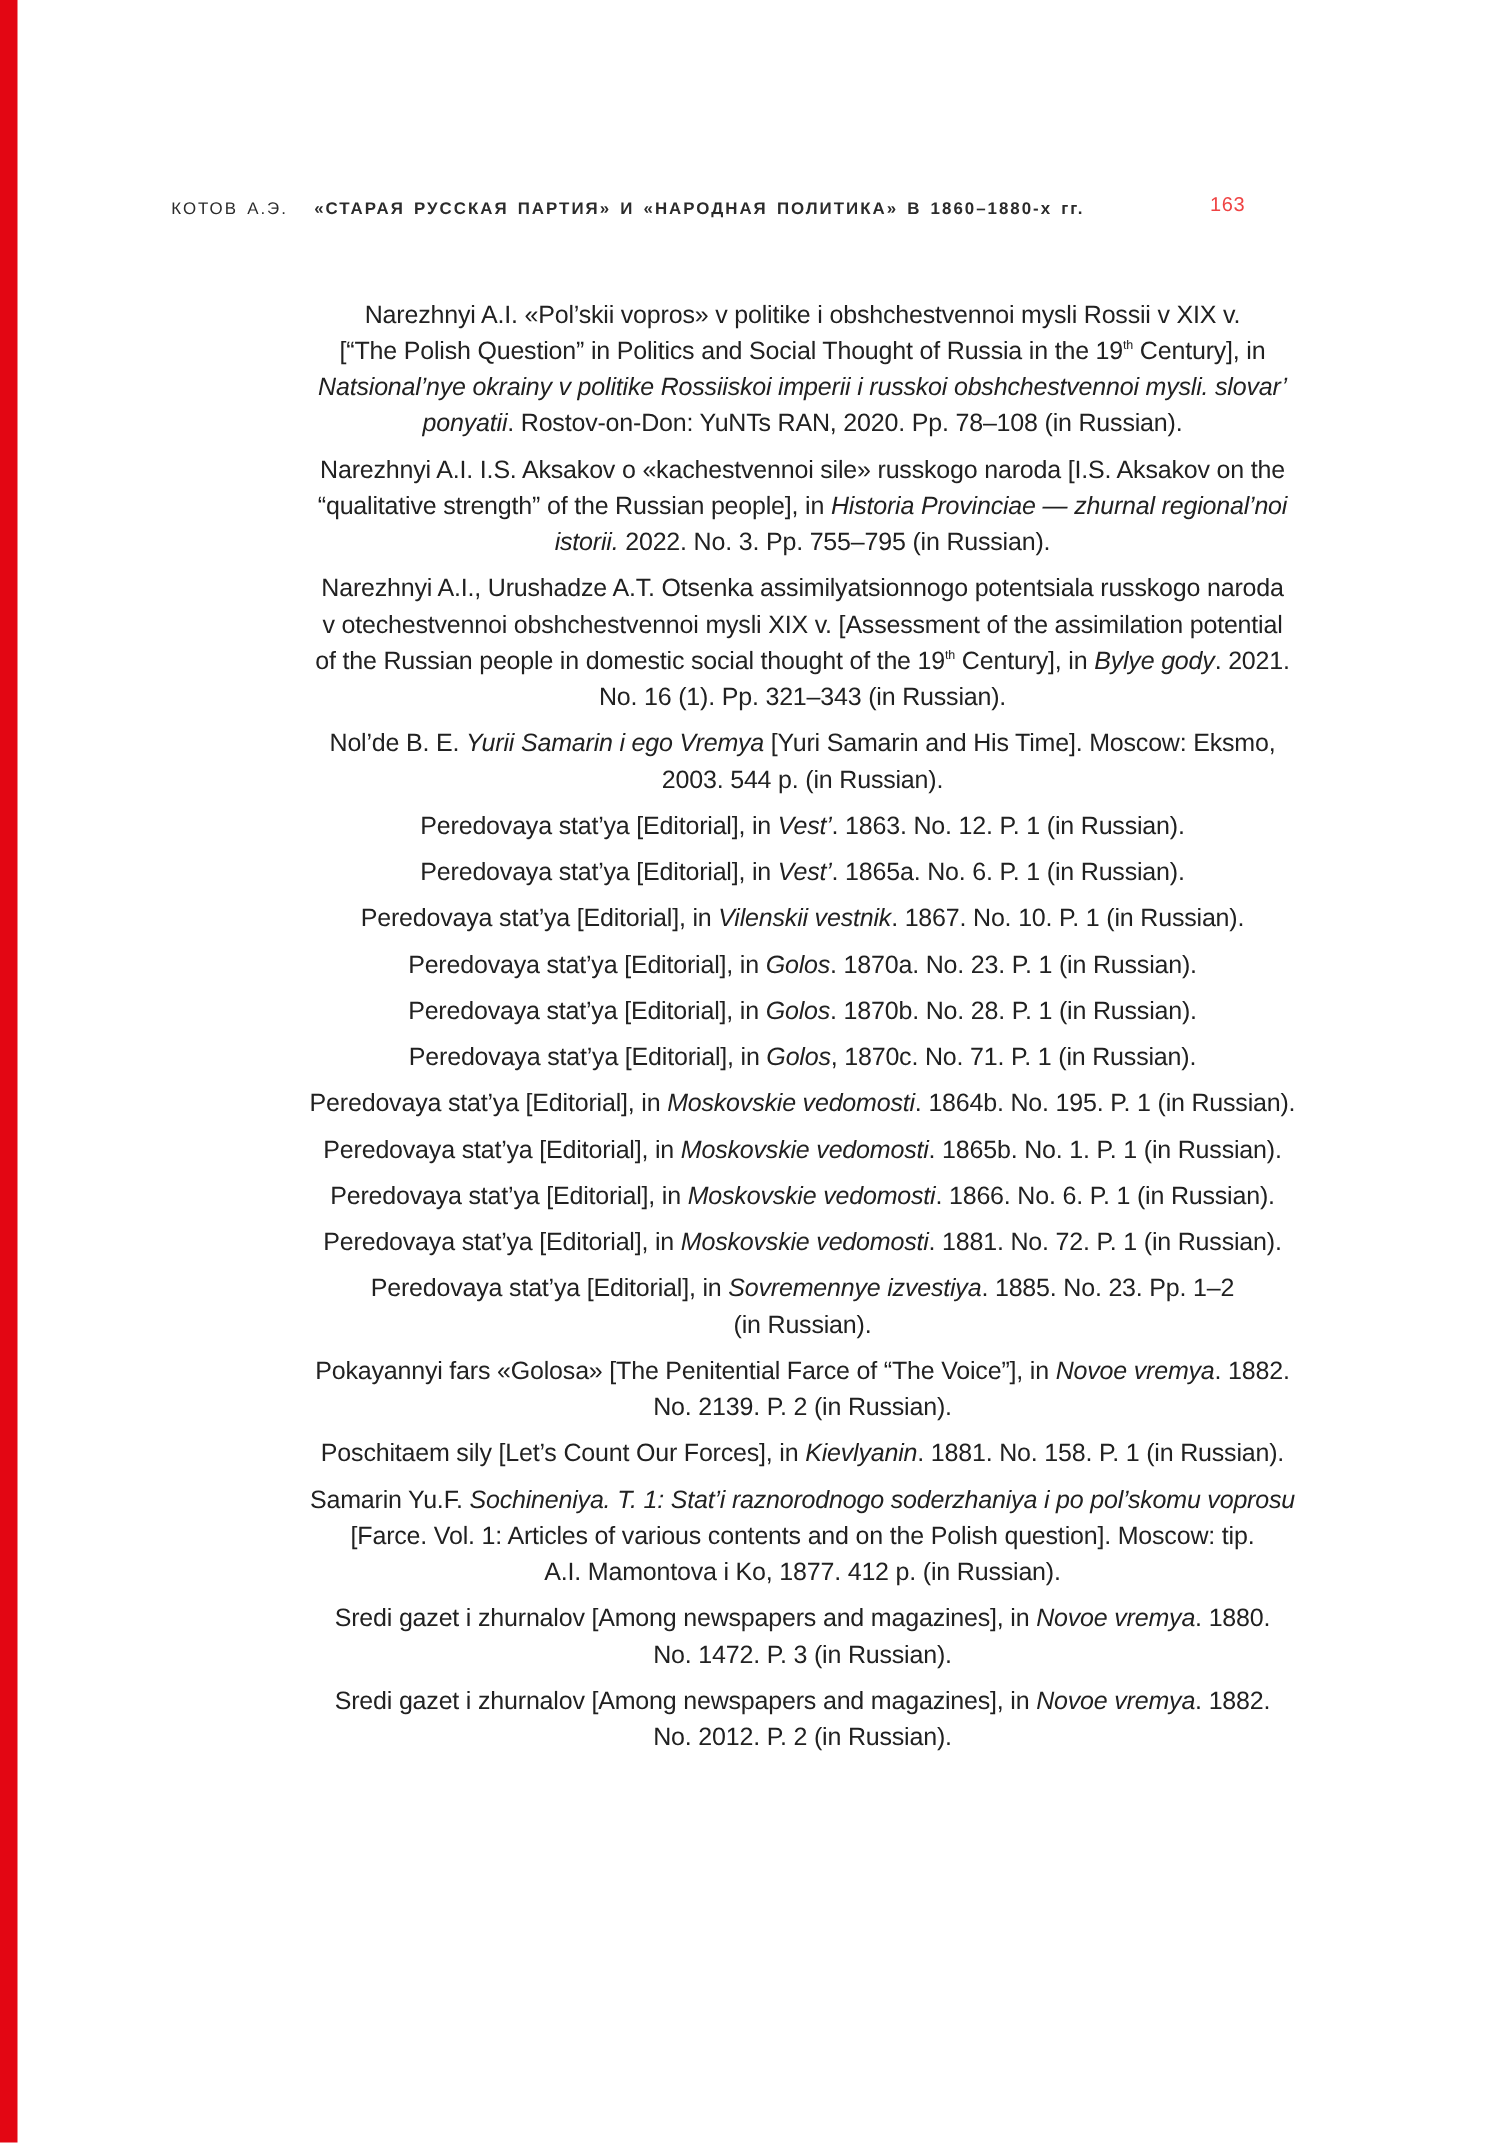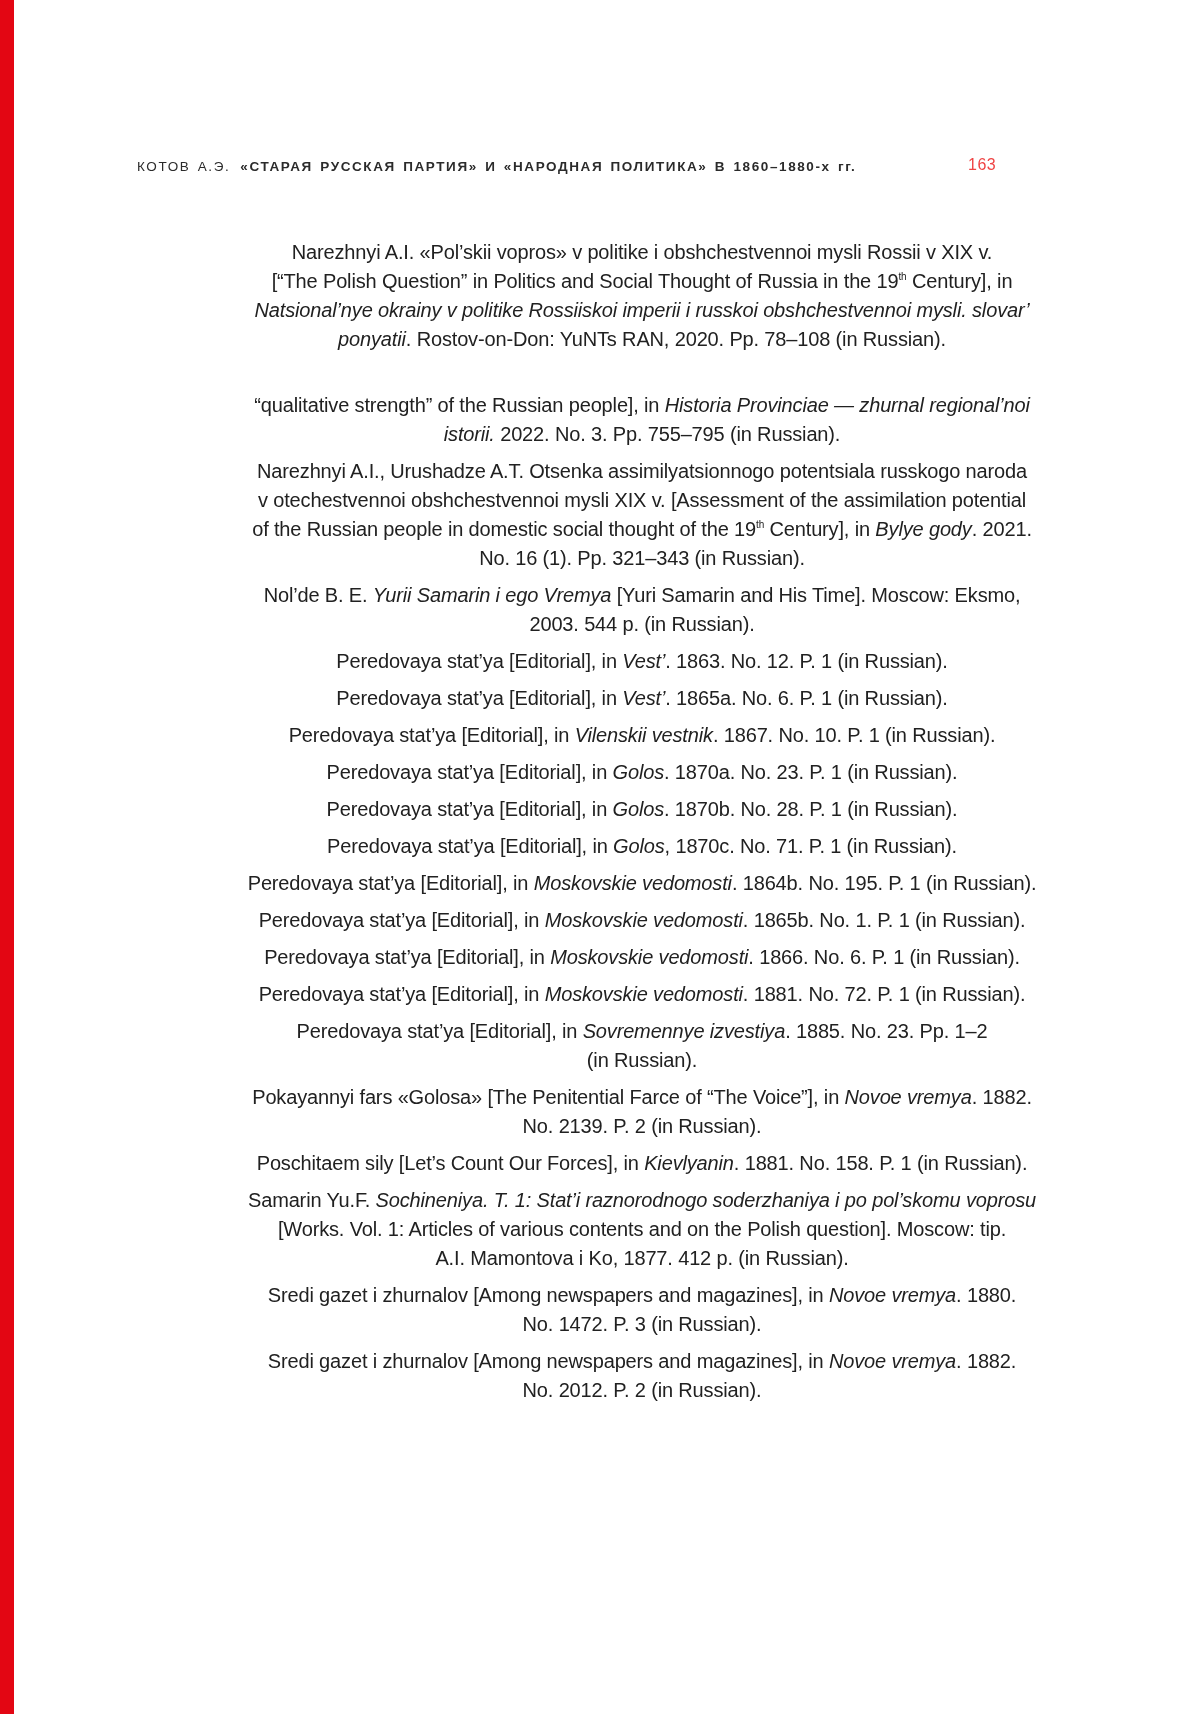--- a/index.html
+++ b/index.html
@@ -29,21 +29,21 @@
     left: 137px;
     font-size: 13.5px;
     line-height: 18px;
     letter-spacing: 1.6px;
     word-spacing: 2px;
     white-space: nowrap;
     color: #2b2b2b;
   }
   .running-header .author {
     font-weight: 400;
-    margin-right: 10px;
+    margin-right: 21px;
     text-align: center;
   }
   .running-header .title {
     font-weight: 700;
   }
   .page-number {
     position: absolute;
     top: 155px;
     left: 968px;
     font-size: 16px;
@@ -80,32 +80,32 @@
 <div class="red-strip"></div>
 
 <header class="running-header">
   <span class="author">КОТОВ А.Э.</span><span class="title">«СТАРАЯ РУССКАЯ ПАРТИЯ» И «НАРОДНАЯ ПОЛИТИКА» В 1860–1880-х гг.</span>
 </header>
 
 <div class="page-number">163</div>
 
 <main class="references">
     <p class="ref"><span>Narezhnyi A.I. «Pol’skii vopros» v politike i obshchestvennoi mysli Rossii v XIX v.</span><br><span>[“The Polish Question” in Politics and Social Thought of Russia in the 19</span><sup>th</sup><span> Century], in</span><br><em>Natsional’nye okrainy v politike Rossiiskoi imperii i russkoi obshchestvennoi mysli. slovar’</em><br><em>ponyatii</em><span>. Rostov-on-Don: YuNTs RAN, 2020. Pp. 78–108 (in Russian).</span></p>
-    <p class="ref"><br><span>“qualitative strength” of the Russian people], in </span><em>Historia Provinciae — zhurnal regional’noi</em><br><em>istorii.</em><span> 2022. No. 3. Pp. 755–795 (in Russian).</span></p>
+    <p class="ref"><span>Narezhnyi A.I. I.S. Aksakov o «kachestvennoi sile» russkogo naroda [I.S. Aksakov on the</span><br><span>“qualitative strength” of the Russian people], in </span><em>Historia Provinciae — zhurnal regional’noi</em><br><em>istorii.</em><span> 2022. No. 3. Pp. 755–795 (in Russian).</span></p>
     <p class="ref"><span>Narezhnyi A.I., Urushadze A.T. Otsenka assimilyatsionnogo potentsiala russkogo naroda</span><br><span>v otechestvennoi obshchestvennoi mysli XIX v. [Assessment of the assimilation potential</span><br><span>of the Russian people in domestic social thought of the 19</span><sup>th</sup><span> Century], in </span><em>Bylye gody</em><span>. 2021.</span><br><span>No. 16 (1). Pp. 321–343 (in Russian).</span></p>
     <p class="ref"><span>Nol’de B. E. </span><em>Yurii Samarin i ego Vremya</em><span> [Yuri Samarin and His Time]. Moscow: Eksmo,</span><br><span>2003. 544 p. (in Russian).</span></p>
     <p class="ref"><span>Peredovaya stat’ya [Editorial], in </span><em>Vest’</em><span>. 1863. No. 12. P. 1 (in Russian).</span></p>
     <p class="ref"><span>Peredovaya stat’ya [Editorial], in </span><em>Vest’</em><span>. 1865a. No. 6. P. 1 (in Russian).</span></p>
     <p class="ref"><span>Peredovaya stat’ya [Editorial], in </span><em>Vilenskii vestnik</em><span>. 1867. No. 10. P. 1 (in Russian).</span></p>
     <p class="ref"><span>Peredovaya stat’ya [Editorial], in </span><em>Golos</em><span>. 1870a. No. 23. P. 1 (in Russian).</span></p>
     <p class="ref"><span>Peredovaya stat’ya [Editorial], in </span><em>Golos</em><span>. 1870b. No. 28. P. 1 (in Russian).</span></p>
     <p class="ref"><span>Peredovaya stat’ya [Editorial], in </span><em>Golos</em><span>, 1870c. No. 71. P. 1 (in Russian).</span></p>
     <p class="ref"><span>Peredovaya stat’ya [Editorial], in </span><em>Moskovskie vedomosti</em><span>. 1864b. No. 195. P. 1 (in Russian).</span></p>
     <p class="ref"><span>Peredovaya stat’ya [Editorial], in </span><em>Moskovskie vedomosti</em><span>. 1865b. No. 1. P. 1 (in Russian).</span></p>
     <p class="ref"><span>Peredovaya stat’ya [Editorial], in </span><em>Moskovskie vedomosti</em><span>. 1866. No. 6. P. 1 (in Russian).</span></p>
     <p class="ref"><span>Peredovaya stat’ya [Editorial], in </span><em>Moskovskie vedomosti</em><span>. 1881. No. 72. P. 1 (in Russian).</span></p>
     <p class="ref"><span>Peredovaya stat’ya [Editorial], in </span><em>Sovremennye izvestiya</em><span>. 1885. No. 23. Pp. 1–2</span><br><span>(in Russian).</span></p>
     <p class="ref"><span>Pokayannyi fars «Golosa» [The Penitential Farce of “The Voice”], in </span><em>Novoe vremya</em><span>. 1882.</span><br><span>No. 2139. P. 2 (in Russian).</span></p>
     <p class="ref"><span>Poschitaem sily [Let’s Count Our Forces], in </span><em>Kievlyanin</em><span>. 1881. No. 158. P. 1 (in Russian).</span></p>
-    <p class="ref"><span>Samarin Yu.F. </span><em>Sochineniya. T. 1: Stat’i raznorodnogo soderzhaniya i po pol’skomu voprosu</em><br><span>[Works. Vol. 1: Articles of various contents and on the Polish question]. Moscow: tip.</span><br><span>A.I. Mamontova i Ko, 1877. 412 p. (in Russian).</span></p>
+    <p class="ref"><span>Samarin Yu.F. </span><em>Sochineniya. T. 1: Stat’i raznorodnogo soderzhaniya i po pol’skomu voprosu</em><br><span>[Farce. Vol. 1: Articles of various contents and on the Polish question]. Moscow: tip.</span><br><span>A.I. Mamontova i Ko, 1877. 412 p. (in Russian).</span></p>
     <p class="ref"><span>Sredi gazet i zhurnalov [Among newspapers and magazines], in </span><em>Novoe vremya</em><span>. 1880.</span><br><span>No. 1472. P. 3 (in Russian).</span></p>
     <p class="ref"><span>Sredi gazet i zhurnalov [Among newspapers and magazines], in </span><em>Novoe vremya</em><span>. 1882.</span><br><span>No. 2012. P. 2 (in Russian).</span></p>
   </main>
 
 </body></html>

